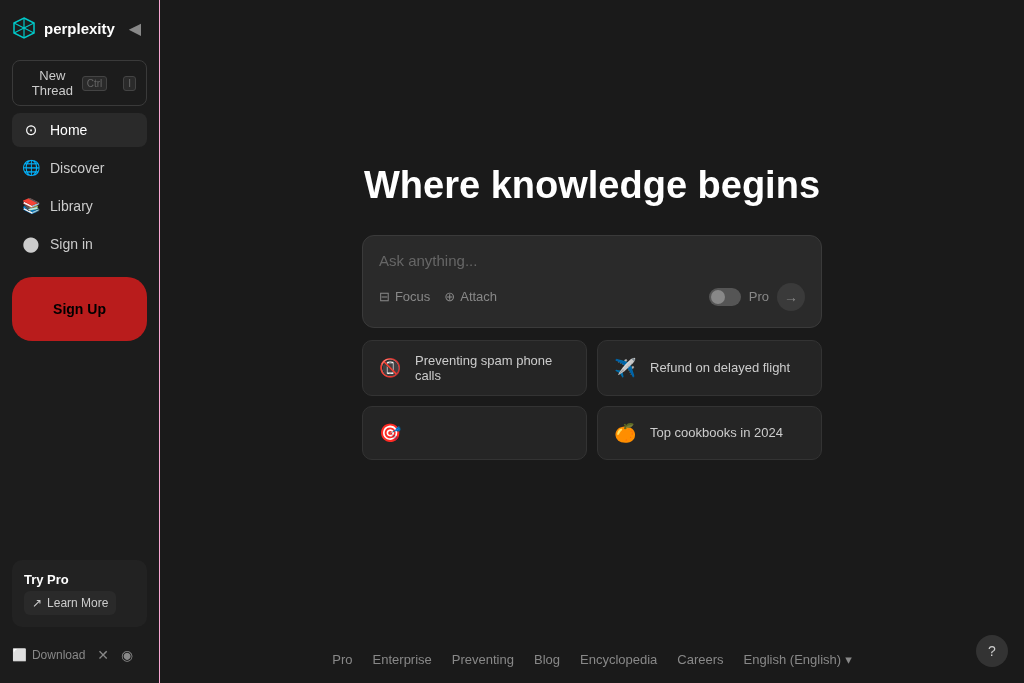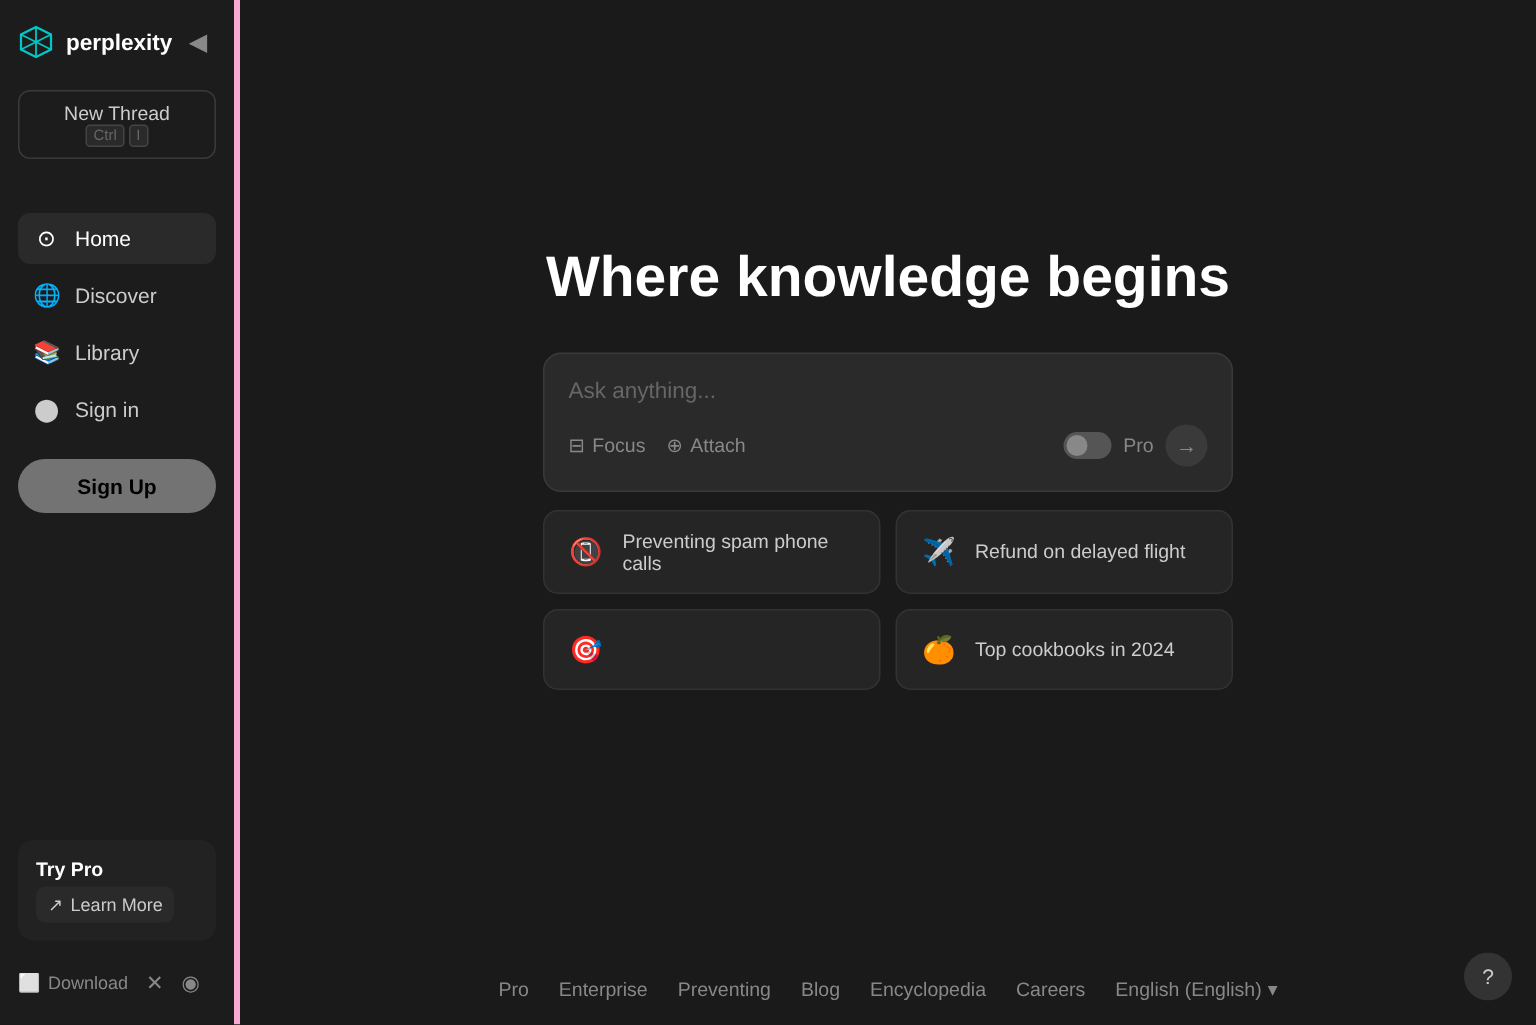--- a/index.html
+++ b/index.html
@@ -14,21 +14,21 @@
     }
 
     
     .sidebar {
       width: 160px;
       min-width: 160px;
       background: #1c1c1c;
       display: flex;
       flex-direction: column;
       padding: 16px 12px;
-      border-right: 4px solid #f9a8d4;
+      border-right: 1px solid #f9a8d4;
       height: 683px;
     }
 
     .sidebar-header {
       display: flex;
       align-items: center;
       justify-content: space-between;
       margin-bottom: 20px;
     }
 
@@ -64,29 +64,28 @@
       display: flex;
       align-items: center;
       justify-content: space-between;
       padding: 7px 10px;
       border: 1px solid #3a3a3a;
       border-radius: 8px;
       background: transparent;
       color: #ccc;
       font-size: 13px;
       cursor: pointer;
-      margin-bottom: 36px;
+      margin-bottom: 7px;
       width: 100%;
-      flex-direction: column;
     }
 
     .new-thread-shortcut {
       display: flex;
       align-items: center;
-      gap: 3px;
+      gap: 16px;
       font-size: 11px;
       color: #666;
     }
 
     .kbd {
       background: #2a2a2a;
       border: 1px solid #444;
       border-radius: 3px;
       padding: 1px 4px;
       font-size: 10px;
@@ -115,25 +114,25 @@
       color: #fff;
     }
 
     .nav-icon {
       font-size: 15px;
       width: 18px;
       text-align: center;
     }
 
     .signup-btn {
-      background: #737373;
+      background: #b91c1c;
       color: #000;
       border: none;
       border-radius: 20px;
-      padding: 10px 20px;
+      padding: 24px 20px;
       font-size: 14px;
       font-weight: 600;
       cursor: pointer;
       width: 100%;
       margin-top: 12px;
     }
 
     .sidebar-bottom {
       margin-top: auto;
       padding-top: 16px;

